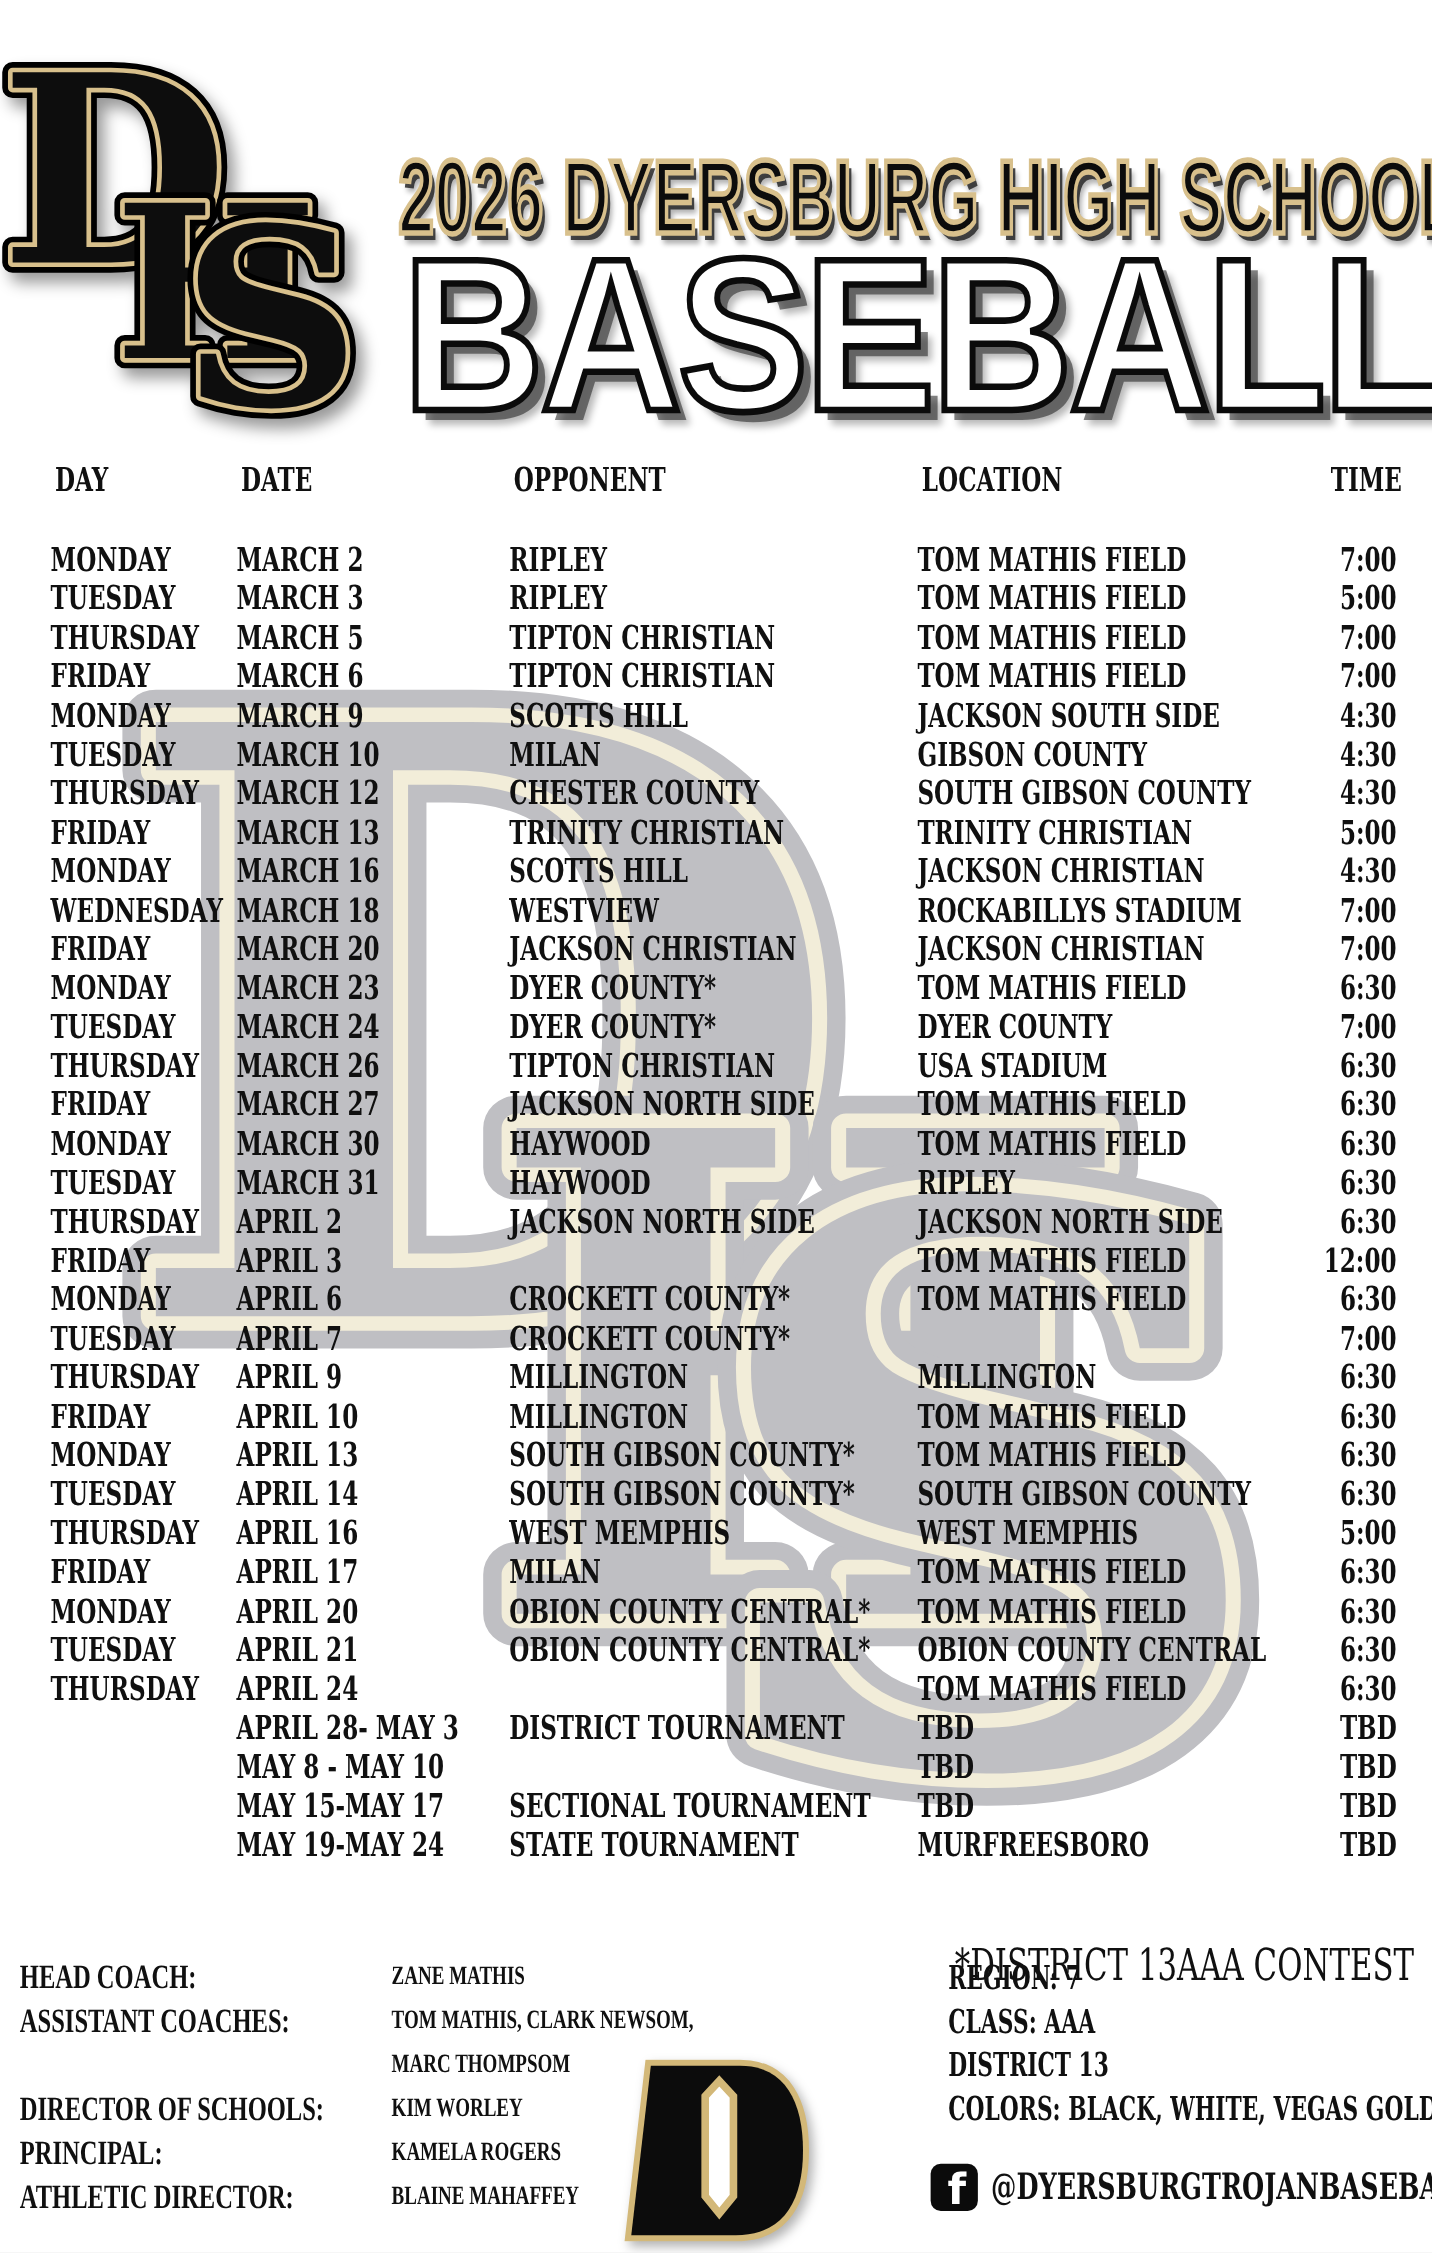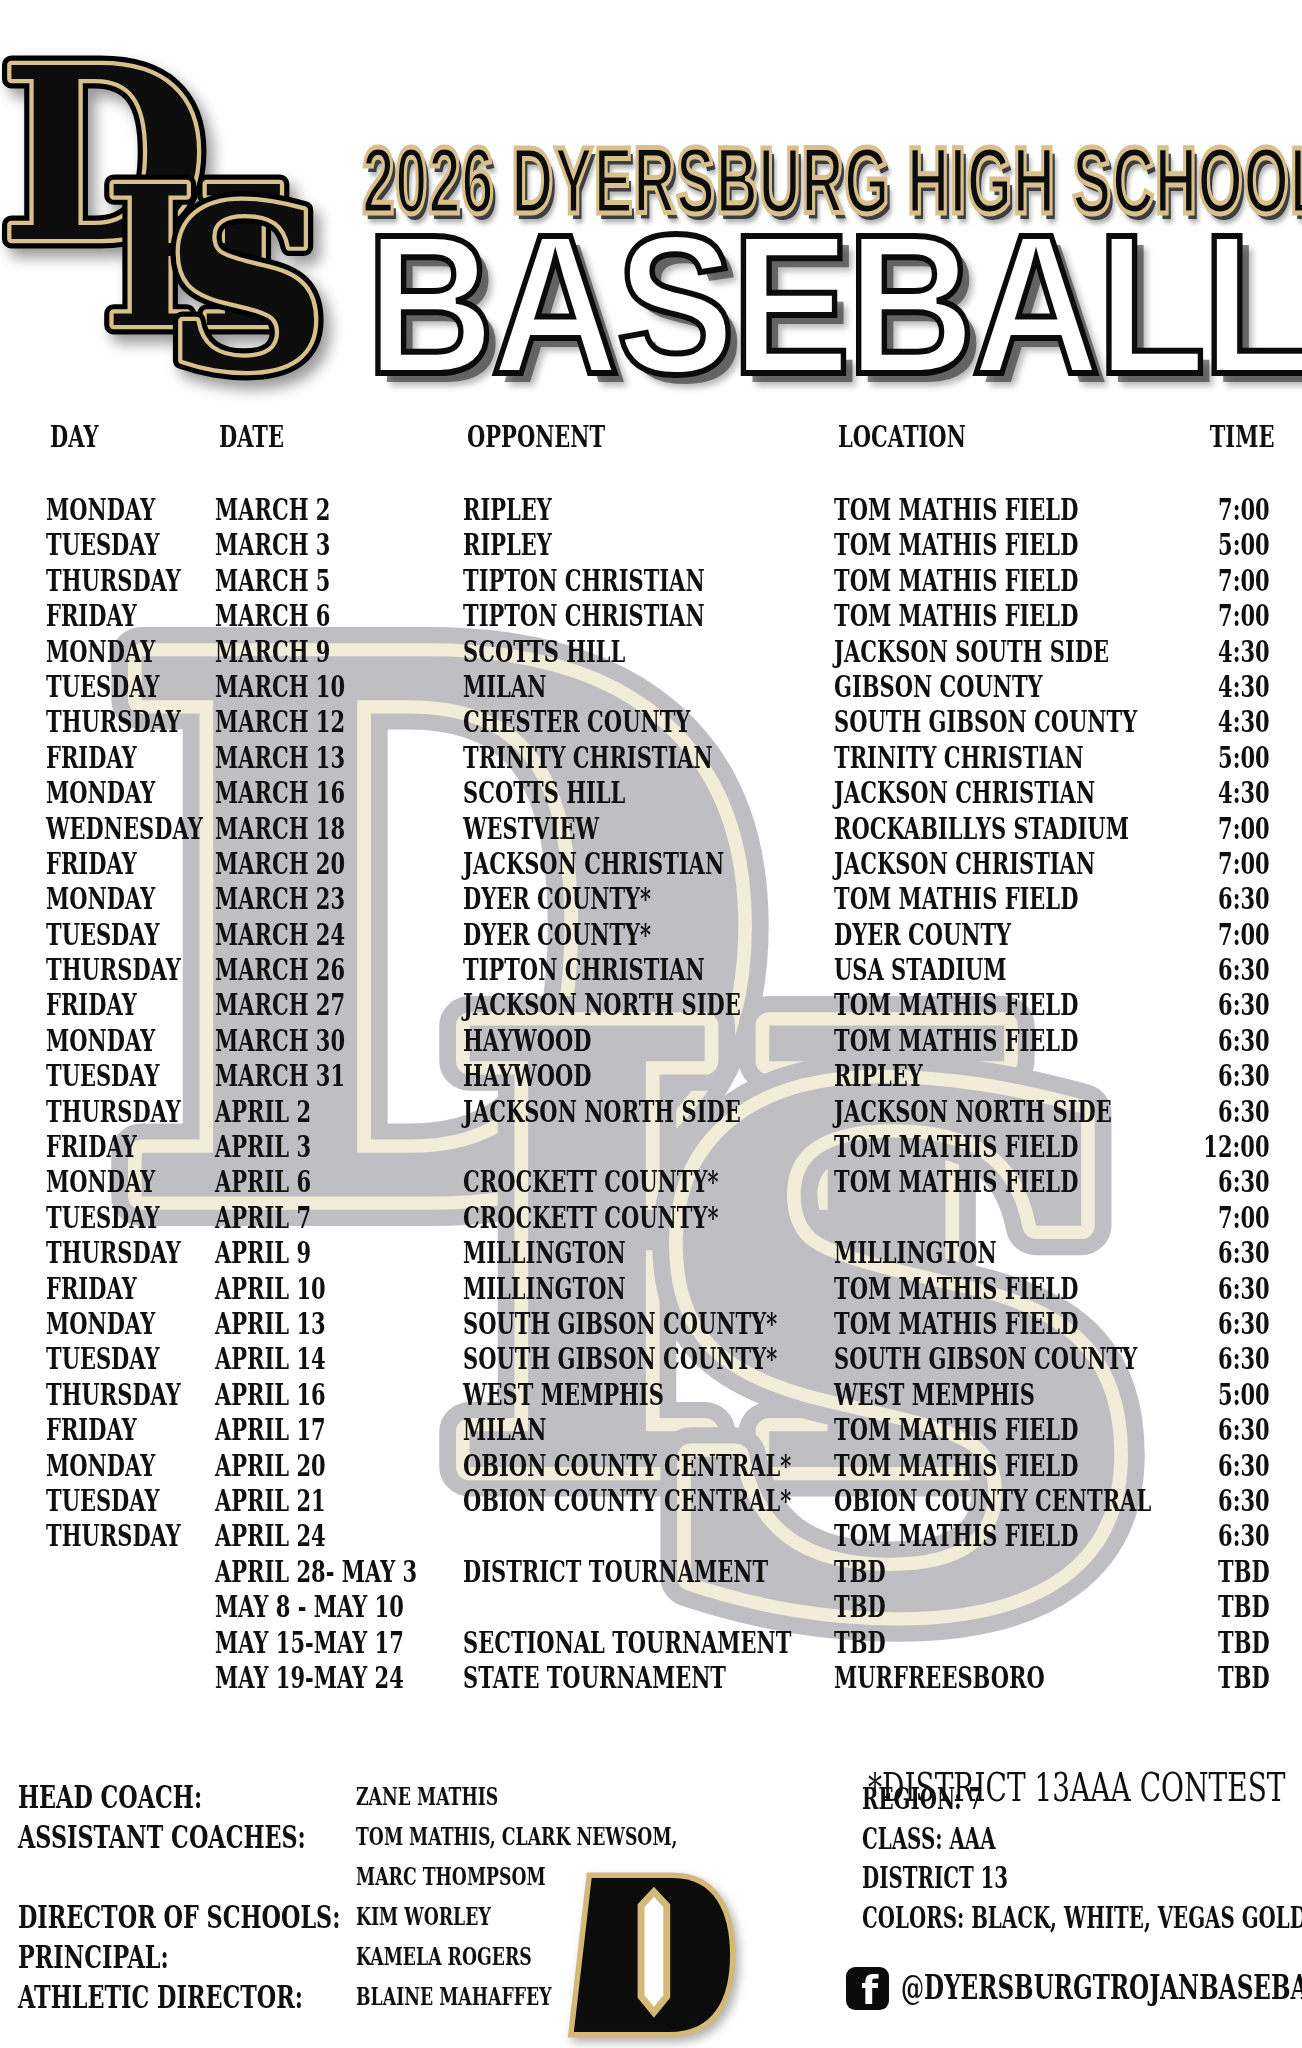--- a/index.html
+++ b/index.html
@@ -51,21 +51,21 @@
   .c-location{left:834px;}
   .c-time{left:1060px;width:210px;text-align:right;}
   .cx{display:inline-block;transform:scaleX(.70);transform-origin:0 50%;white-space:nowrap;}
   .cxr{transform-origin:100% 50%;}
   
   .footnote{
     position:absolute;left:0;top:1769px;width:1286px;text-align:right;
     font-weight:400;font-size:40px;line-height:36px;z-index:1;white-space:nowrap;
   }
   
-  .staff{position:absolute;left:0;top:1777px;width:760px;z-index:1;}
+  .staff{position:absolute;left:0;top:1777px;width:760px;z-index:1;font-family:Liberation Serif, serif;}
   .staff-line{position:relative;height:40px;}
   .staff-label{position:absolute;left:18px;top:0;font-weight:700;font-size:31px;line-height:40px;white-space:nowrap;}
   .staff-value{position:absolute;left:316px;top:0;font-weight:700;font-size:24px;line-height:40px;white-space:nowrap;margin-left:40px;}
   .sx{display:inline-block;transform:scaleX(.72);transform-origin:0 50%;white-space:nowrap;}
   .teaminfo{position:absolute;left:862px;top:1779px;z-index:1;}
   .info-line{height:39.5px;font-weight:700;font-size:30px;line-height:39.5px;white-space:nowrap;}
   .ix{display:inline-block;transform:scaleX(.66);transform-origin:0 50%;white-space:nowrap;}
   
   .logo-d{position:absolute;left:558px;top:1872px;width:178px;height:166px;
           filter:drop-shadow(4px 5px 5px rgba(0,0,0,.30));z-index:1;}

